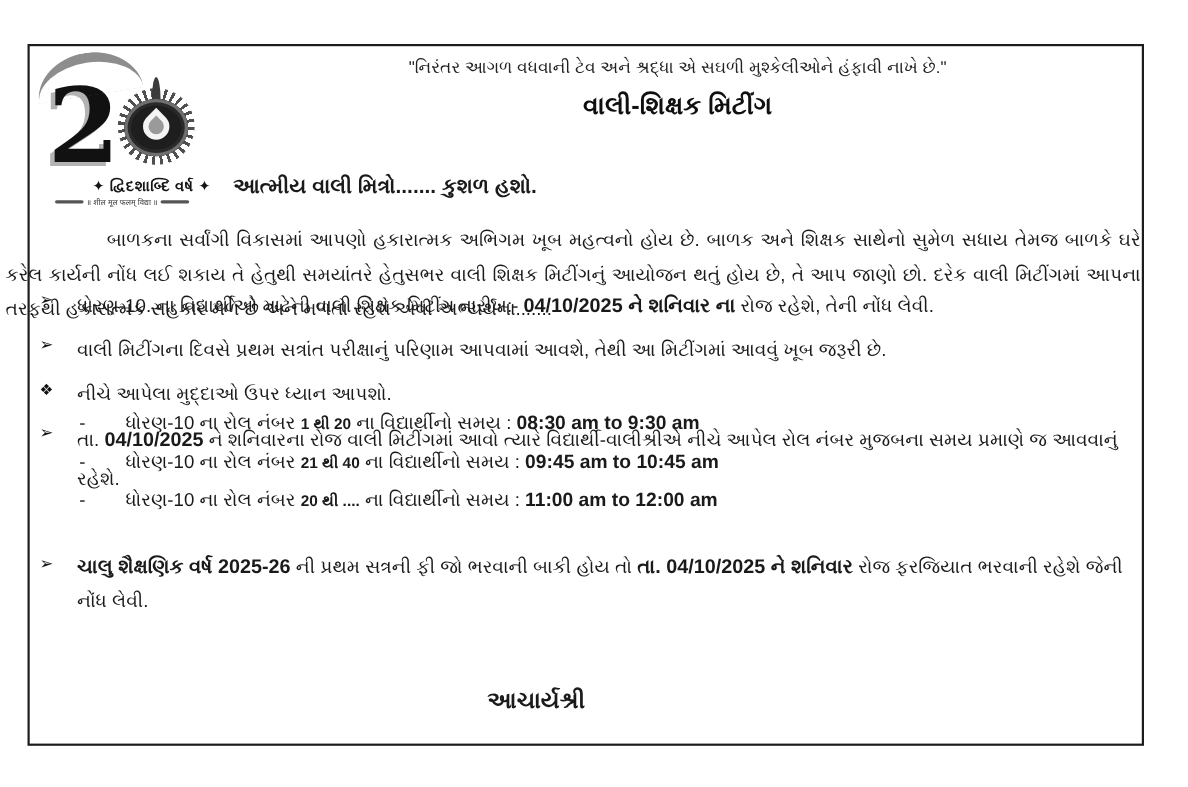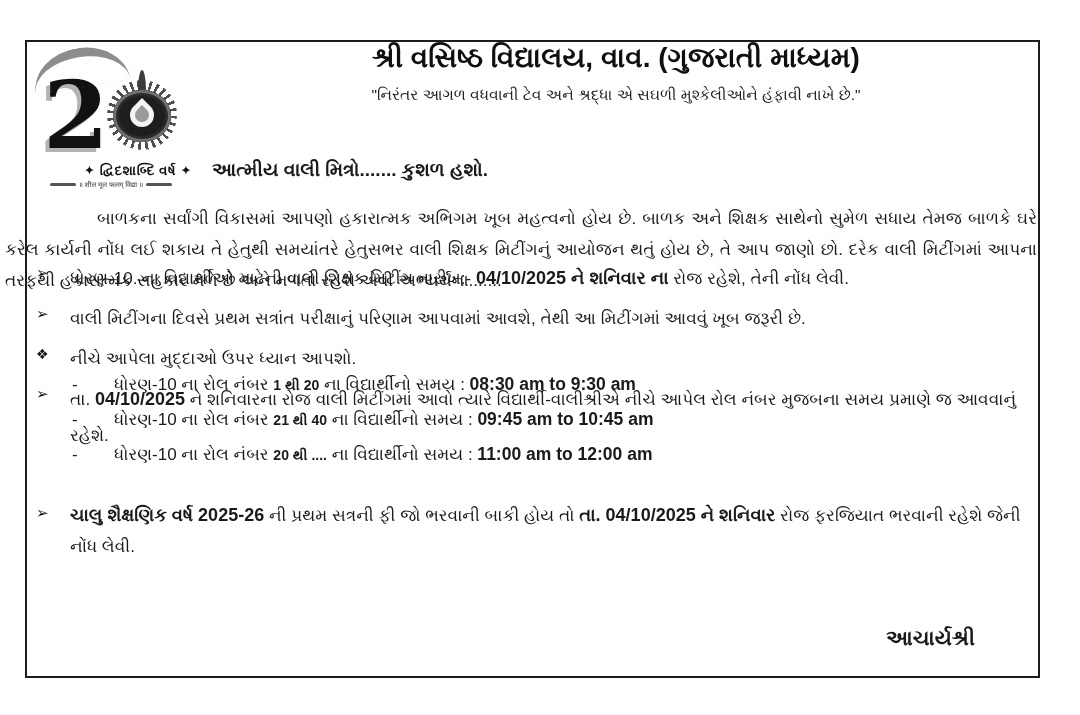--- a/index.html
+++ b/index.html
@@ -53,21 +53,21 @@
   .schedule{position:absolute;left:72px;top:372px;width:930px;}
   .s-row{display:flex;align-items:flex-start;margin-bottom:9px;}
   .s-mark{flex:0 0 42px;font-size:17px;line-height:25px;}
   .s-text{flex:1;font-size:17px;line-height:25px;}
   .roll{font-family:"Liberation Sans",sans-serif;font-weight:bold;font-size:14px;}
   .time{font-family:"Liberation Sans",sans-serif;font-weight:bold;font-size:17.5px;text-align:right;}
 
   .fee{position:absolute;left:36px;top:500px;width:1000px;display:flex;align-items:flex-start;}
   .fee .b-text{font-size:17px;line-height:31px;}
 
-  .signature{position:absolute;left:0;top:626px;width:975px;text-align:right;
+  .signature{position:absolute;left:0;top:626px;width:975px;text-align:center;
     font-size:21px;font-weight:bold;}
 </style>
 </head>
 <body>
 
 <div class="frame"></div>
 
 <div class="logo">
   <div class="logo-mark">
     <div class="swoosh"></div>
@@ -78,22 +78,22 @@
       <div class="oval">
         <div class="drop"></div>
       </div>
     </div>
   </div>
   <div class="anniv-label">✦ દ્વિદશાબ્દિ વર્ષ ✦</div>
   <div class="motto">॥ शील मूल फलम् विद्या ॥</div>
 </div>
 
 <div class="header">
-  <div class="school-title">શ્રી વસિષ્ઠ  વિદ્યાલય, વાવ. (ગુજરાતી માધ્યમ)</div>
   <div class="quote">"નિરંતર આગળ વધવાની ટેવ અને શ્રદ્ધા  એ સઘળી મુશ્કેલીઓને હંફાવી નાખે છે."</div>
+  <div class="meeting-title">વાલી-શિક્ષક મિટીંગ</div>
 </div>
 
 <div class="greeting">આત્મીય વાલી મિત્રો....... કુશળ હશો.</div>
 
 <p class="intro">બાળકના સર્વાંગી વિકાસમાં આપણો હકારાત્મક અભિગમ ખૂબ મહત્વનો હોય છે. બાળક અને શિક્ષક સાથેનો સુમેળ સધાય તેમજ બાળકે ઘરે કરેલ કાર્યની નોંધ લઈ શકાય તે હેતુથી સમયાંતરે હેતુસભર વાલી શિક્ષક મિટીંગનું આયોજન થતું હોય છે, તે આપ જાણો છો. દરેક વાલી મિટીંગમાં આપના તરફથી હકારાત્મક સહકાર મળે છે અને મળતો રહેશે એવી અભ્યર્થના.......</p>
 
 <div class="bullets">
   <div class="b-row">
     <span class="b-mark">➢</span>
     <span class="b-text"><span>ધોરણ-10. ના વિદ્યાર્થીઓ માટેની વાલી શિક્ષક મિટીંગ તારીખ:- </span><span class="bold-num">04/10/2025 ને શનિવાર ના</span><span> રોજ રહેશે, તેની નોંધ લેવી.</span></span>

